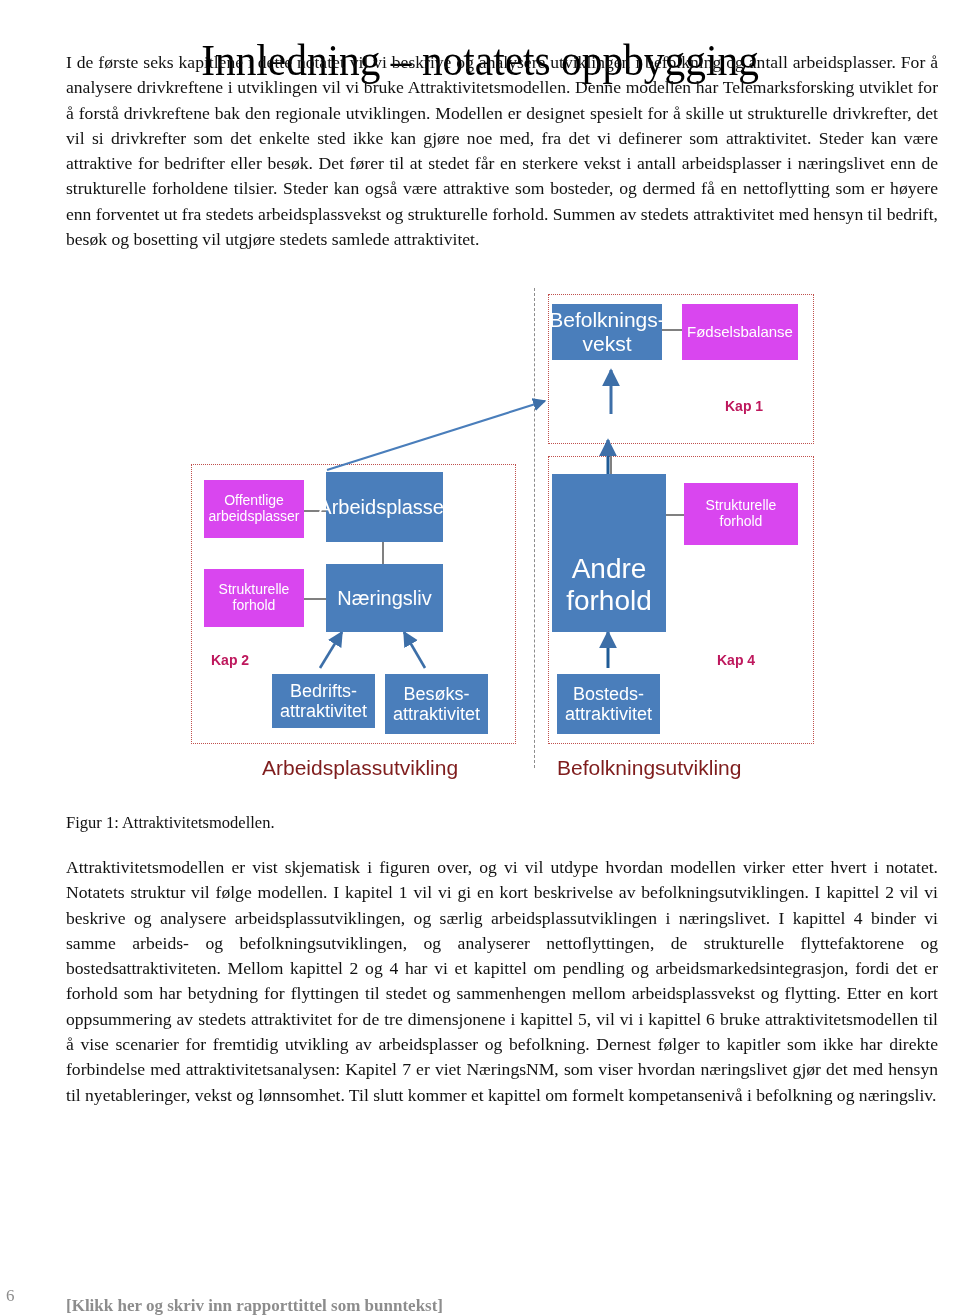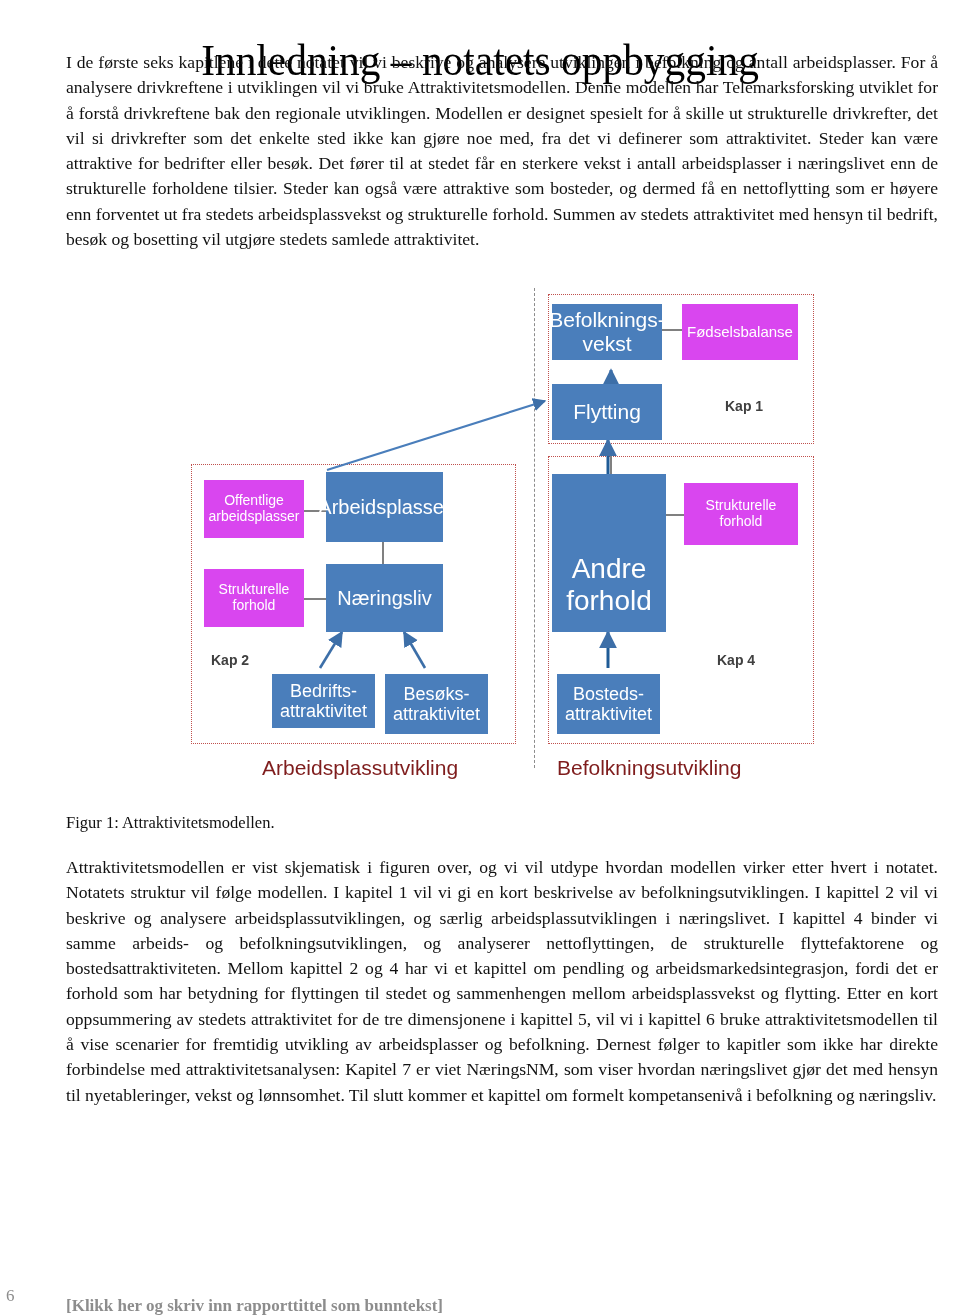--- a/index.html
+++ b/index.html
@@ -107,21 +107,21 @@
     white-space: pre-line;
   }
   .box.blue { background: #4a7ebb; }
   .box.gray { background: #d946ef; }
 
   .kap-label {
     position: absolute;
     font-family: "Liberation Sans", "DejaVu Sans", sans-serif;
     font-size: 14px;
     font-weight: bold;
-    color: #404040;
+    color: #be185d;
   }
 
   .group-label {
     position: absolute;
     font-family: "Liberation Sans", "DejaVu Sans", sans-serif;
     font-size: 21px;
     color: #7f1d1d;
     white-space: nowrap;
   }
 
@@ -197,21 +197,20 @@
       <line x1="608" y1="380" x2="608" y2="344" stroke="#1f5b96" stroke-width="3" marker-end="url(#ah)"></line>
 
       <line x1="608" y1="186" x2="608" y2="152" stroke="#1f5b96" stroke-width="3" marker-end="url(#ah)"></line>
     </svg>
 
     <div class="box blue" style="left:552px; top:16px; width:110px; height:56px; font-size:21px;">Befolknings-
 vekst</div>
 
     <div class="box gray" style="left:682px; top:16px; width:116px; height:56px; font-size:15px;">Fødselsbalanse</div>
 
-    <div class="box blue" style="left:552px; top:96px; width:110px; height:56px; font-size:21px;">Flytting</div>
 
     <span class="kap-label" style="left:725px; top:110px;">Kap 1</span>
 
     <div class="box gray" style="left:204px; top:192px; width:100px; height:58px; font-size:14px;">Offentlige
 arbeidsplasser</div>
 
     <div class="box blue" style="left:326px; top:184px; width:117px; height:70px; font-size:20px;">Arbeidsplasser</div>
 
     <div class="box gray" style="left:204px; top:281px; width:100px; height:58px; font-size:14px;">Strukturelle
 forhold</div>

